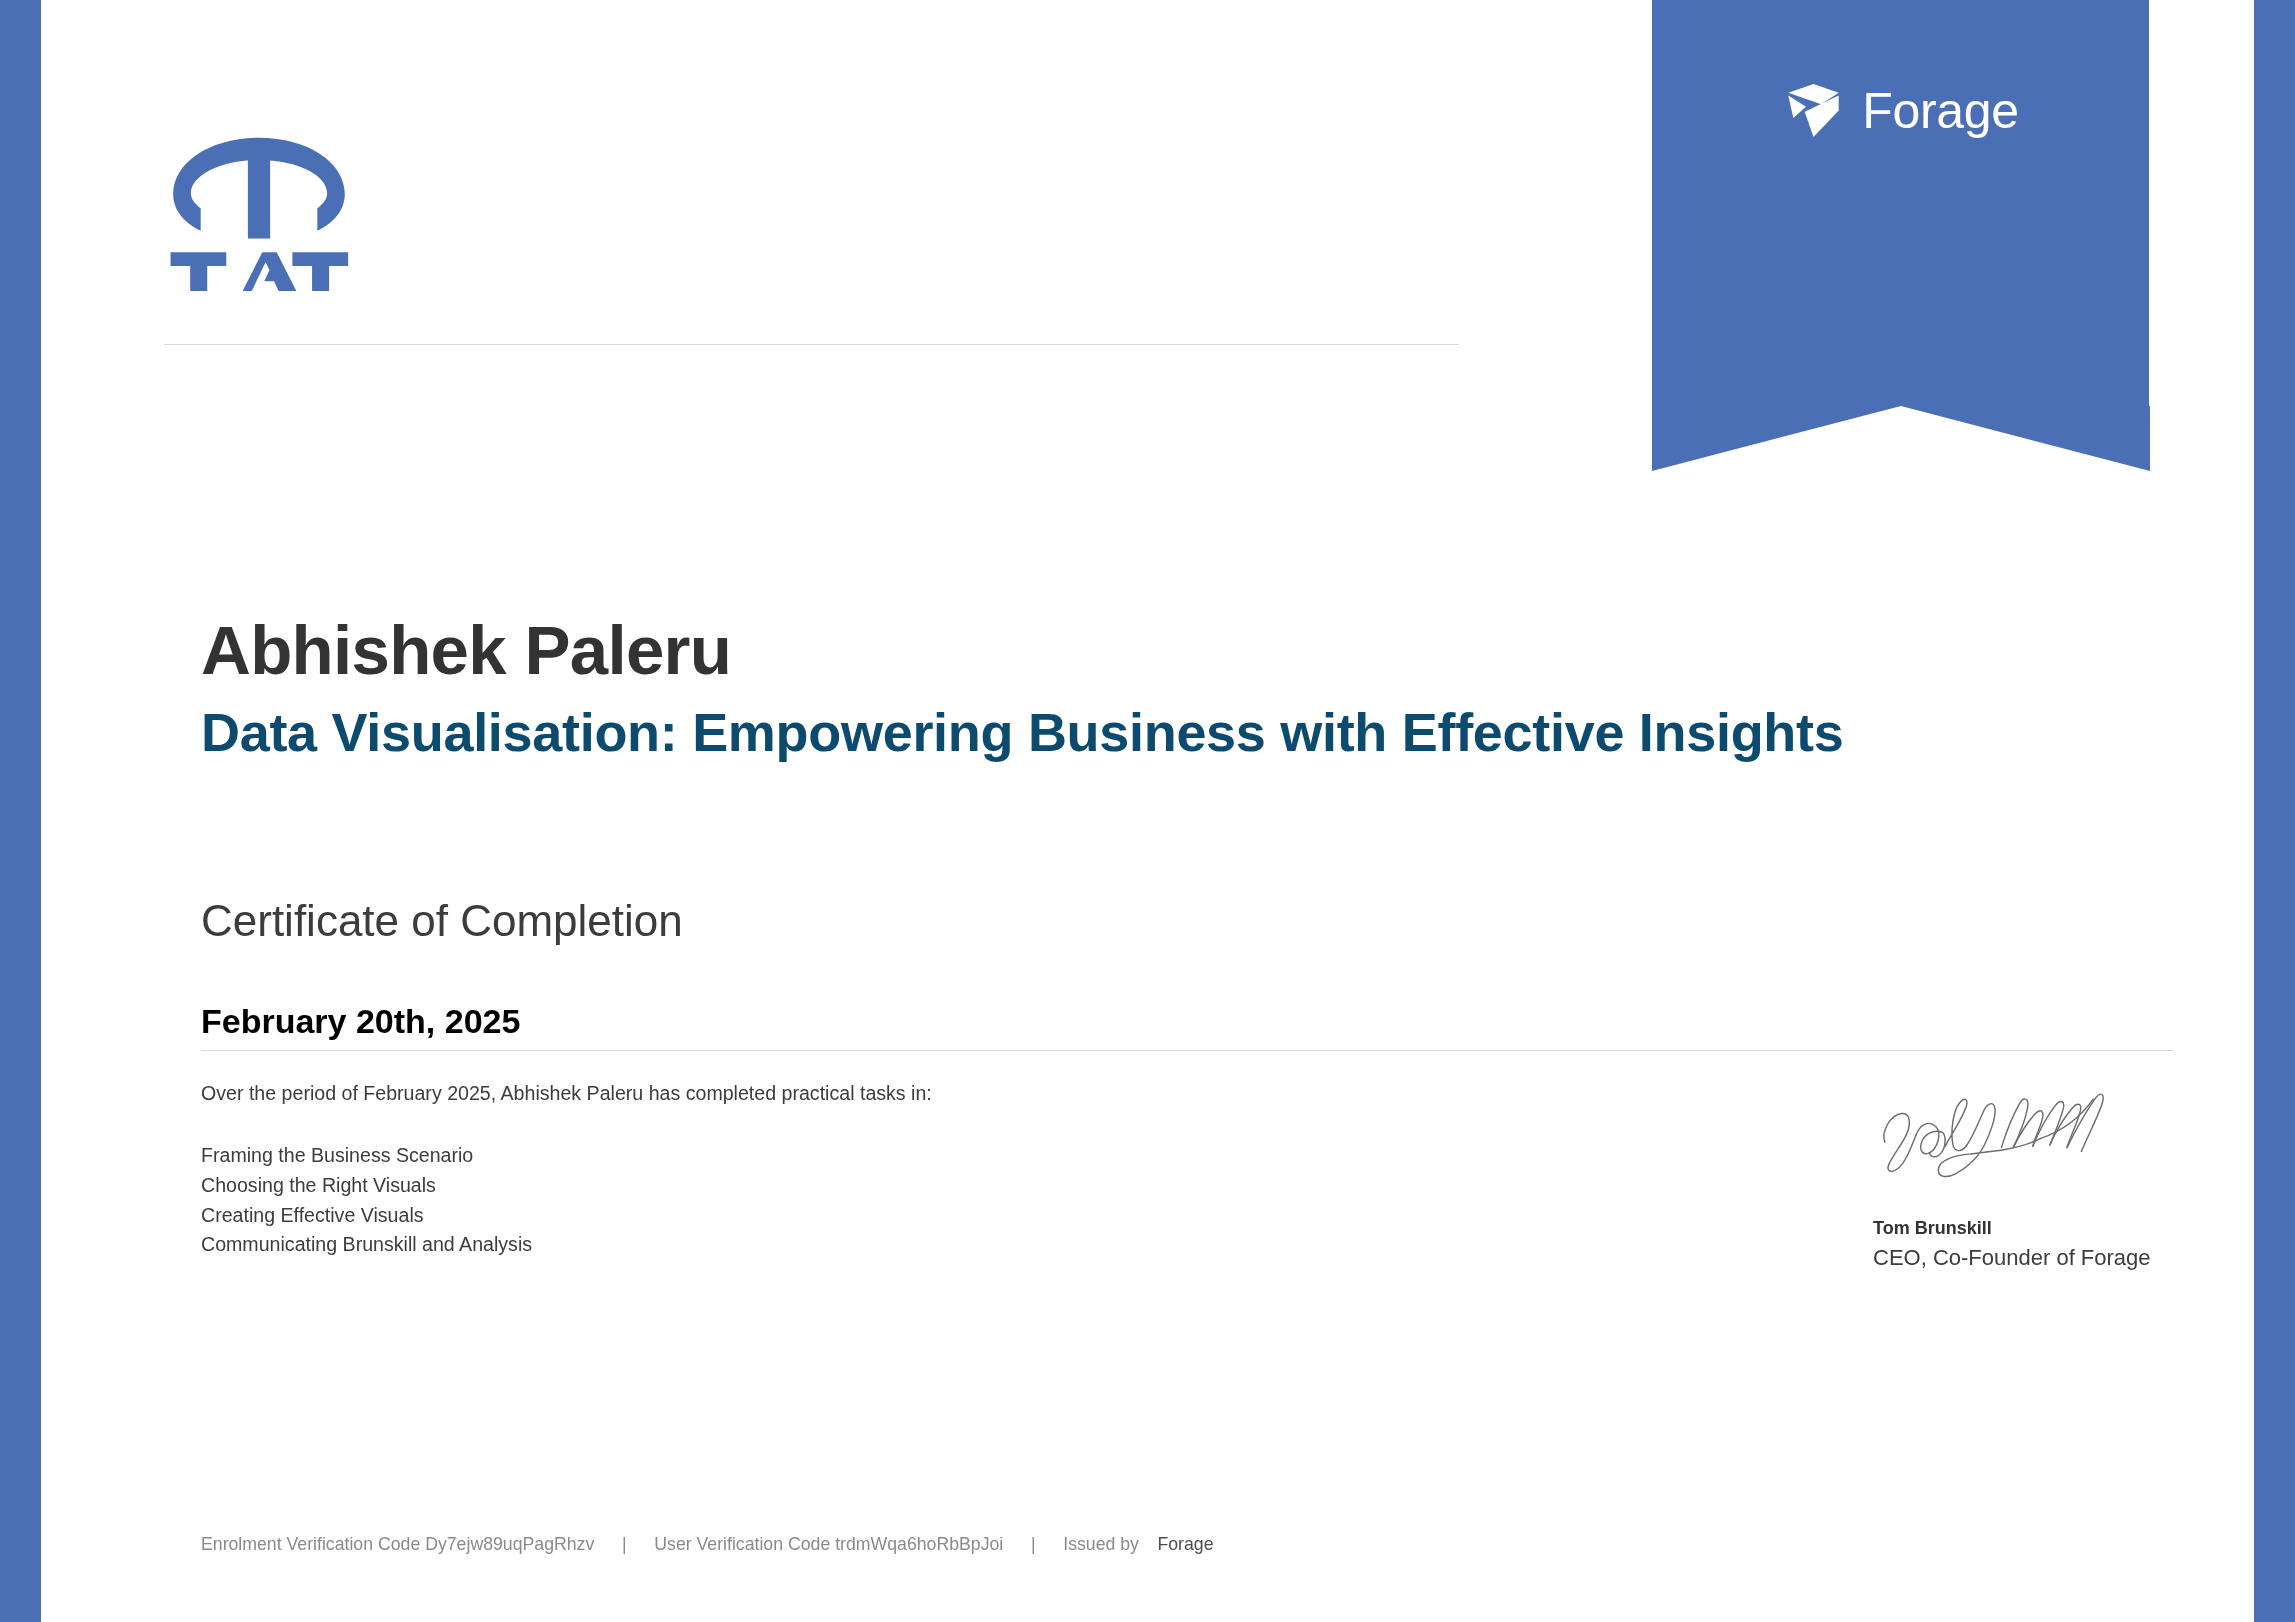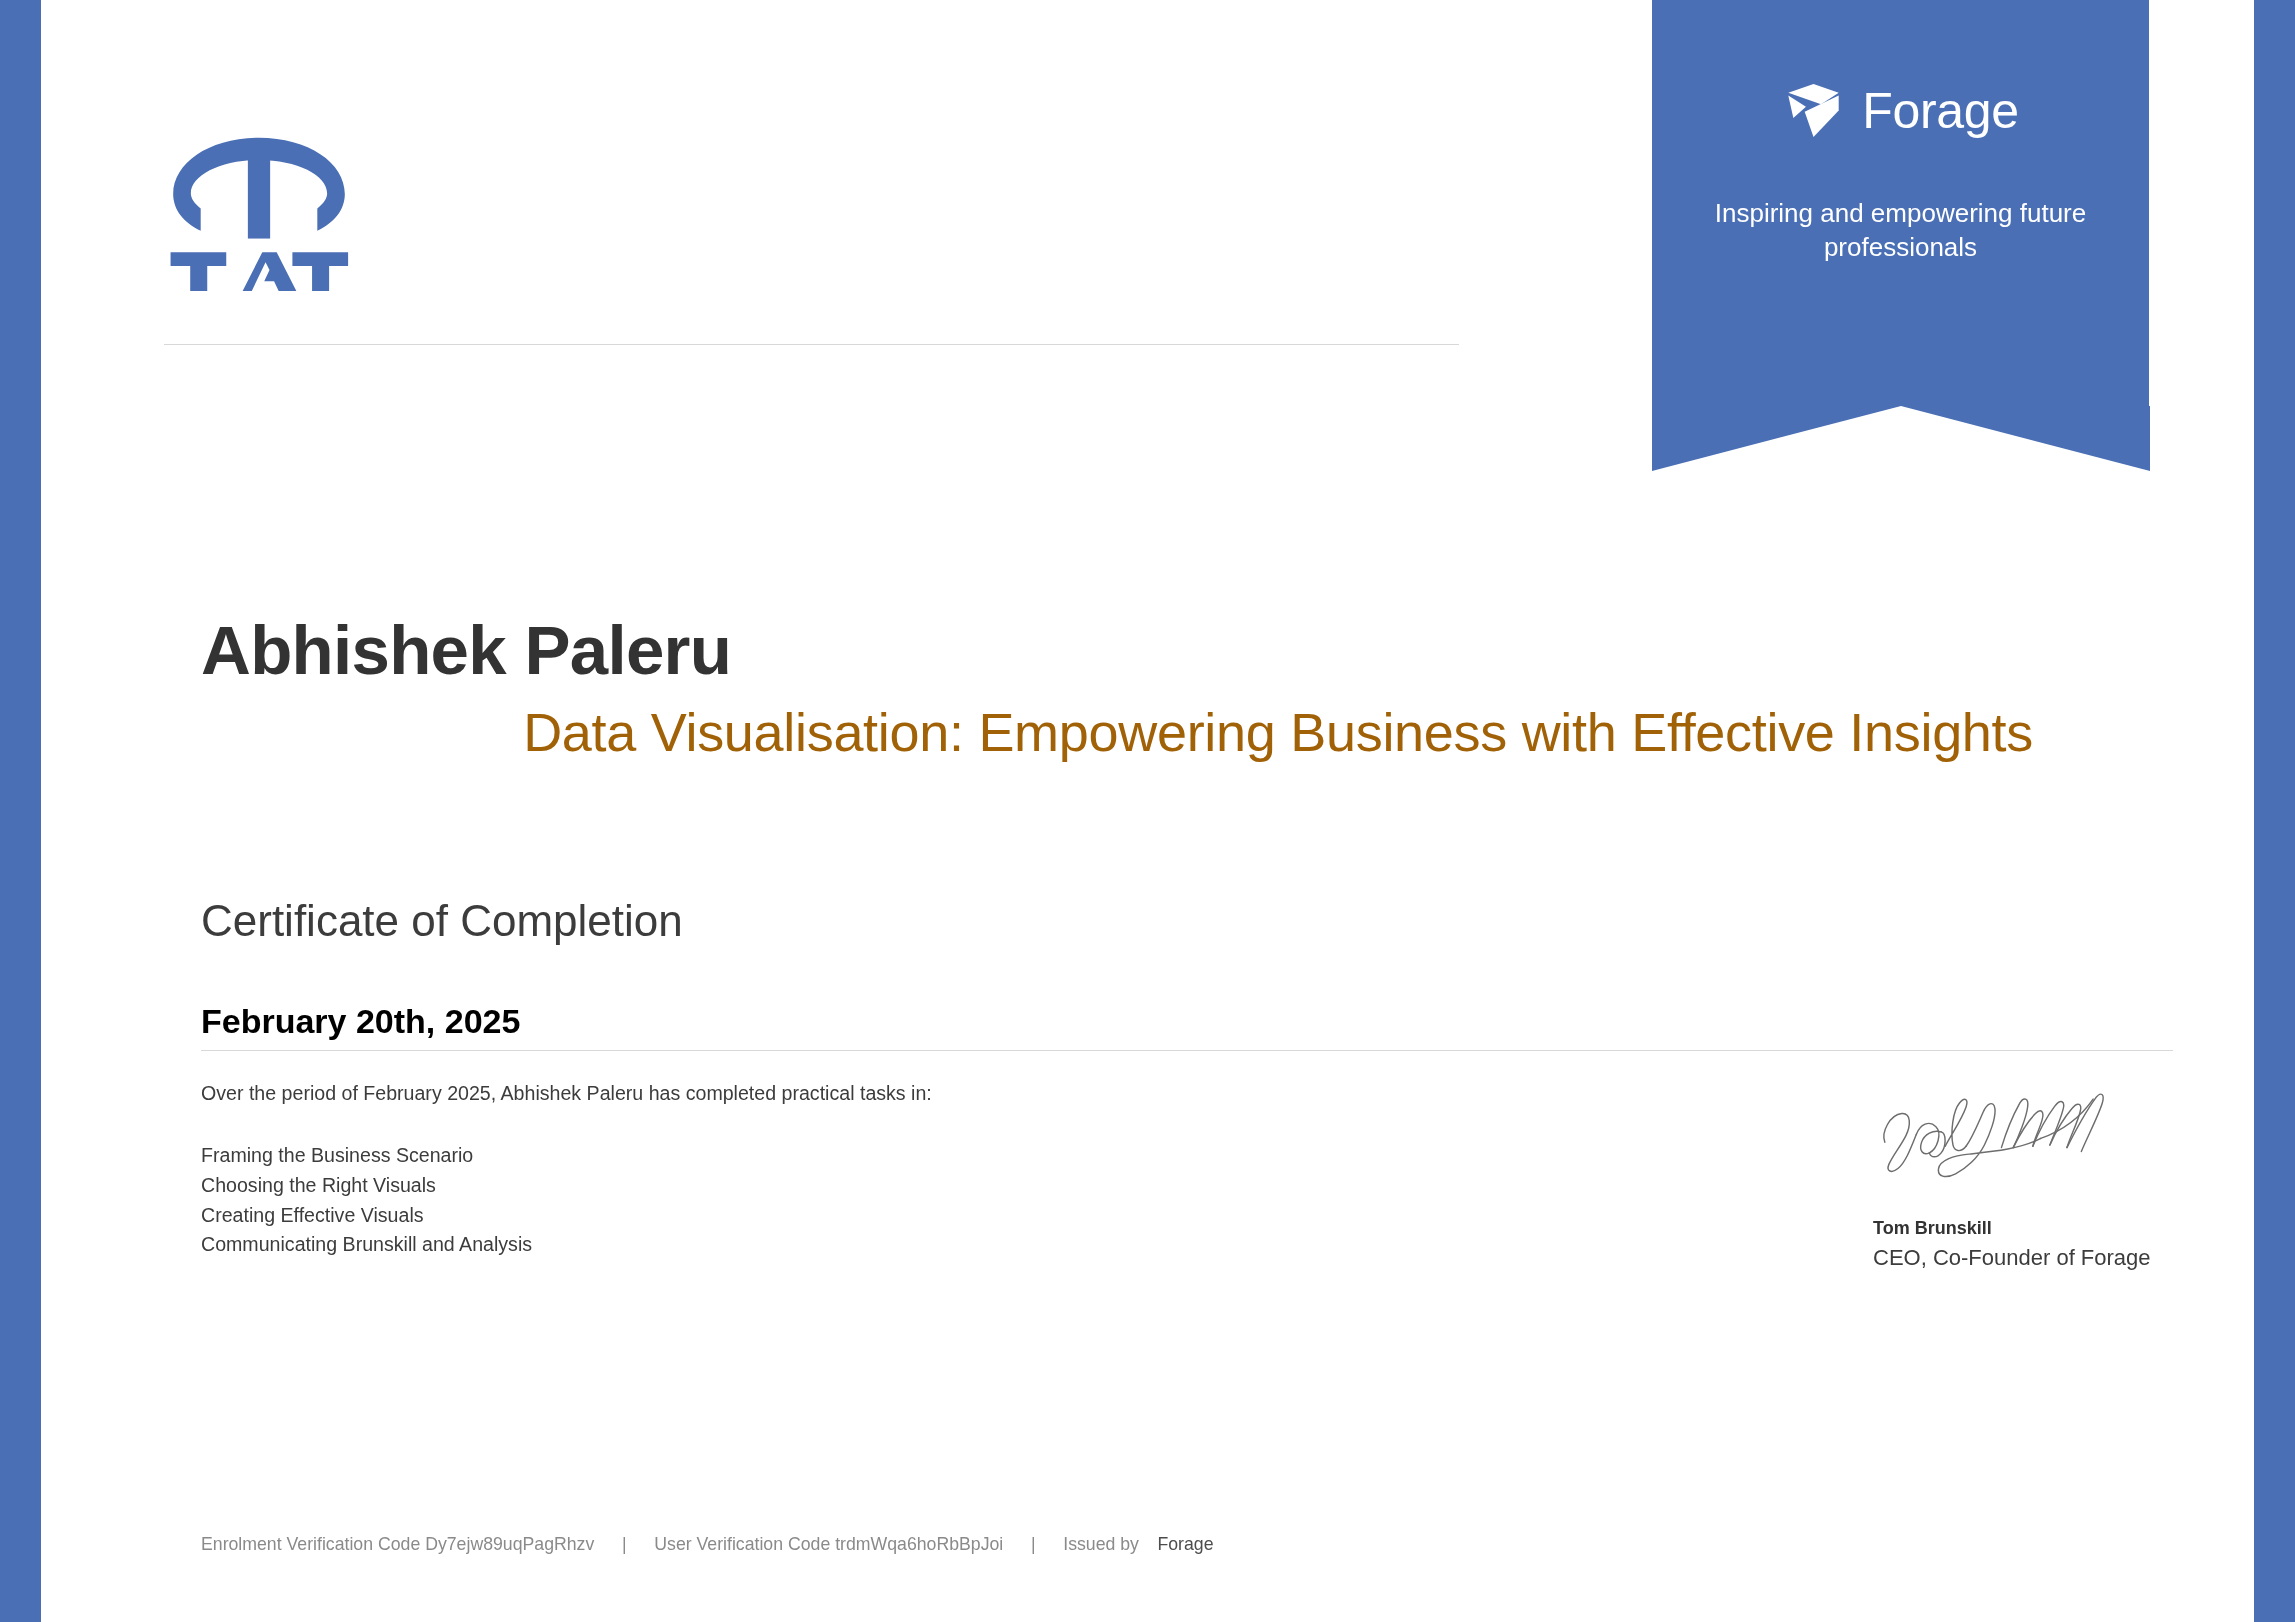--- a/index.html
+++ b/index.html
@@ -131,25 +131,24 @@
     letter-spacing: -0.7px;
     white-space: nowrap;
   }
 
   .course-title {
     position: absolute;
     left: 160px;
     top: 347px;
     width: 1832px;
     font-size: 54px;
-    font-weight: normal;
-    color: #a16207;
+    font-weight: bold;
+    color: #0c4a6e;
     line-height: 1.22;
     letter-spacing: -0.3px;
-    text-align: right;
   }
 
   .cert-type {
     position: absolute;
     left: 160px;
     top: 543px;
     font-size: 44px;
     font-weight: 400;
     color: #3c3c3c;
   }
@@ -263,21 +262,20 @@
         <div class="forage-lockup">
           <span class="forage-mark">
             <svg viewBox="0 0 100 100" width="63" height="63" aria-hidden="true">
               <path d="M10 22 L50 8 L90 22 L62 40 Z" fill="#ffffff"></path>
               <path d="M10 26 L38 44 L18 62 Z" fill="#ffffff"></path>
               <path d="M90 26 L90 50 L50 92 L36 52 Z" fill="#ffffff"></path>
             </svg>
           </span>
           <span class="forage-word">Forage</span>
         </div>
-        <div class="ribbon-tagline">Inspiring and empowering future professionals</div>
       </div>
     </div>
   </div>
 
   <div class="main">
 
     <div class="recipient-name">Abhishek Paleru</div>
 
     <div class="course-title">Data Visualisation: Empowering Business with Effective Insights</div>
 

